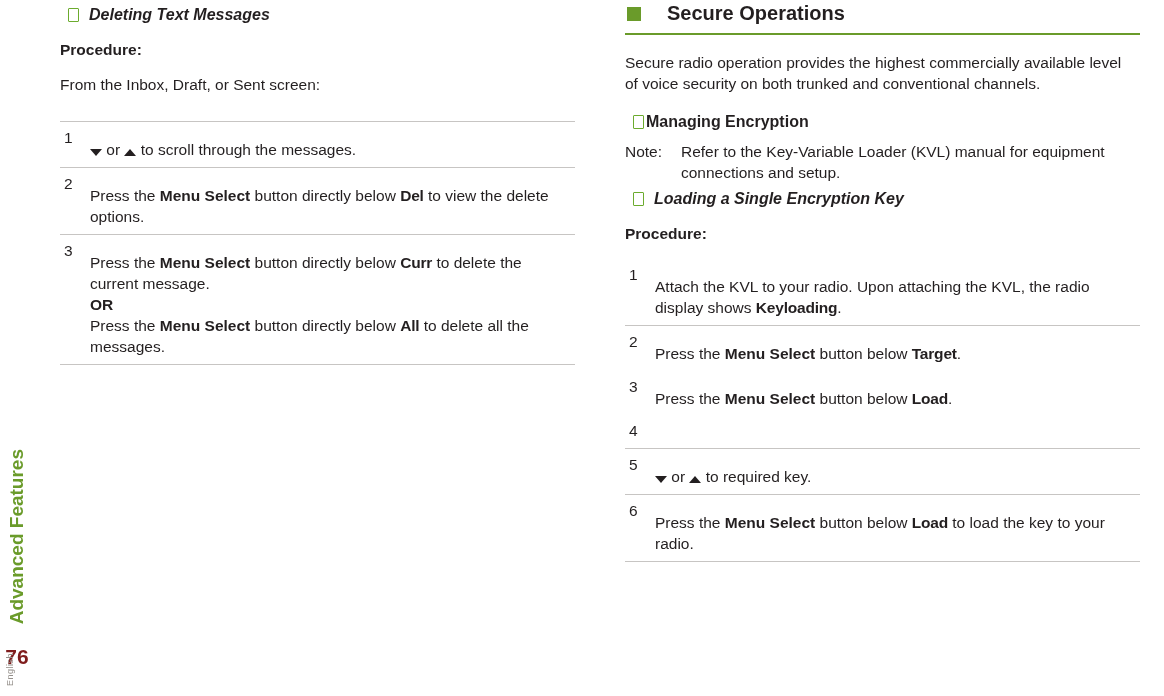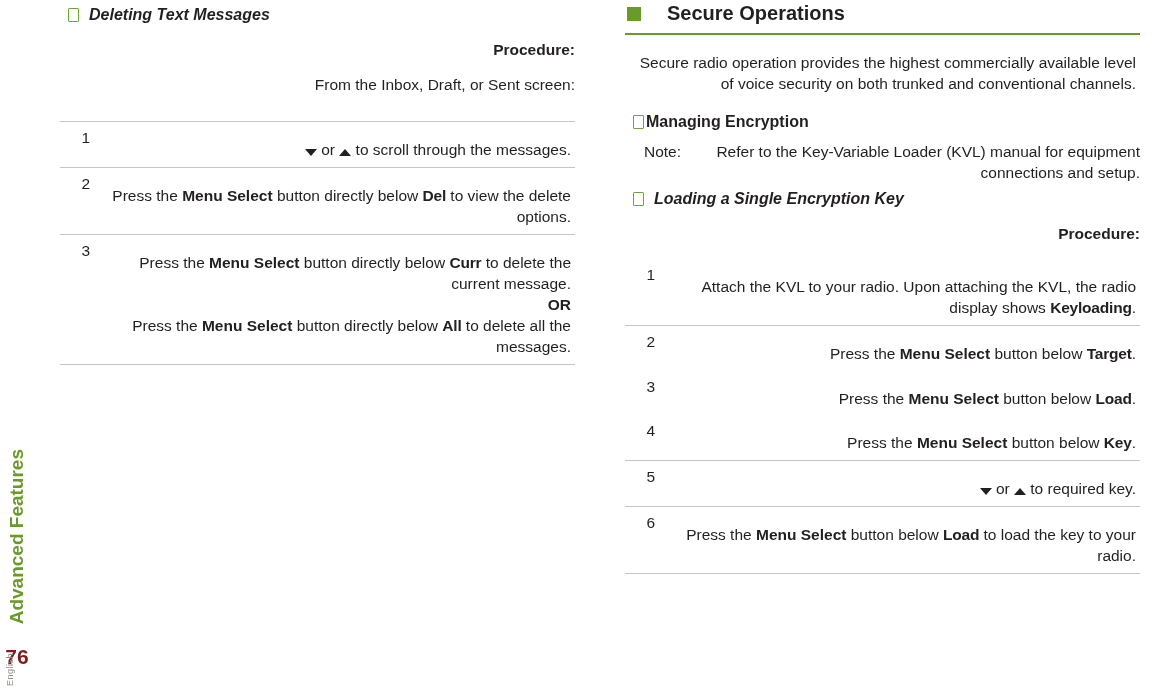--- a/index.html
+++ b/index.html
@@ -1,21 +1,21 @@
 <!DOCTYPE html>
 <html><head>
 <meta charset="utf-8">
 <style>
   html,body{margin:0;padding:0;width:1164px;height:696px;background:#fff;font-family:Arial,Helvetica,sans-serif;color:#231f20;font-size:15.5px;line-height:1.35;}
   .page{position:relative;width:1164px;height:696px;}
   .left-strip{position:absolute;left:3px;top:340px;bottom:0;width:28px;display:flex;flex-direction:column;align-items:center;justify-content:flex-end;}
   .sec-label{writing-mode:vertical-rl;transform:rotate(180deg);color:#6a9b2a;font-weight:bold;font-size:19px;margin-bottom:18px;white-space:nowrap;}
   .page-num{color:#7f1d1d;font-weight:bold;font-size:21px;margin-bottom:25px;}
   .lang{position:absolute;left:4px;bottom:10px;writing-mode:vertical-rl;transform:rotate(180deg);color:#948f8a;font-size:9px;letter-spacing:0.5px;}
-  .cols{display:flex;gap:50px;margin-left:60px;padding-top:0;text-align:right;}
+  .cols{display:flex;gap:50px;margin-left:60px;padding-top:0;}
   .col{width:515px;}
   .h-sub-it{display:flex;align-items:center;gap:10px;margin:4px 0 10px 8px;}
   .doc-icon{width:9px;height:12px;border:1px solid #6cab2e;border-radius:1px;display:inline-block;flex:0 0 auto;}
   .h-sub-it span{font-weight:bold;font-style:italic;font-size:16px;}
   .h-sub{display:flex;align-items:center;gap:2px;margin:10px 0 10px 8px;}
   .h-sub span{font-weight:bold;font-size:16px;}
   .proc{font-weight:bold;margin:14px 0 14px 0;}
   .intro{margin:14px 0 26px 0;}
   ol.steps{list-style:none;padding:0;margin:0;}
   ol.steps>li{display:flex;padding:6px 0;}
@@ -123,23 +123,20 @@
           </div>
         </li>
         <li>
           <div class="num">3</div>
           <div class="body">
             <span>Press the </span><span class="b">Menu Select</span><span> button below </span><span class="ui">Load</span><span>.</span>
           </div>
         </li>
         <li class="rule">
           <div class="num">4</div>
-          <div class="body">
-            <span>Press the </span><span class="b">Menu Select</span><span> button below </span><span class="ui">Key</span><span>.</span>
-          </div>
         </li>
         <li class="rule">
           <div class="num">5</div>
           <div class="body">
             <span class="tri down"></span><span> or </span><span class="tri up"></span><span> to required key.</span>
           </div>
         </li>
         <li class="rule">
           <div class="num">6</div>
           <div class="body">

